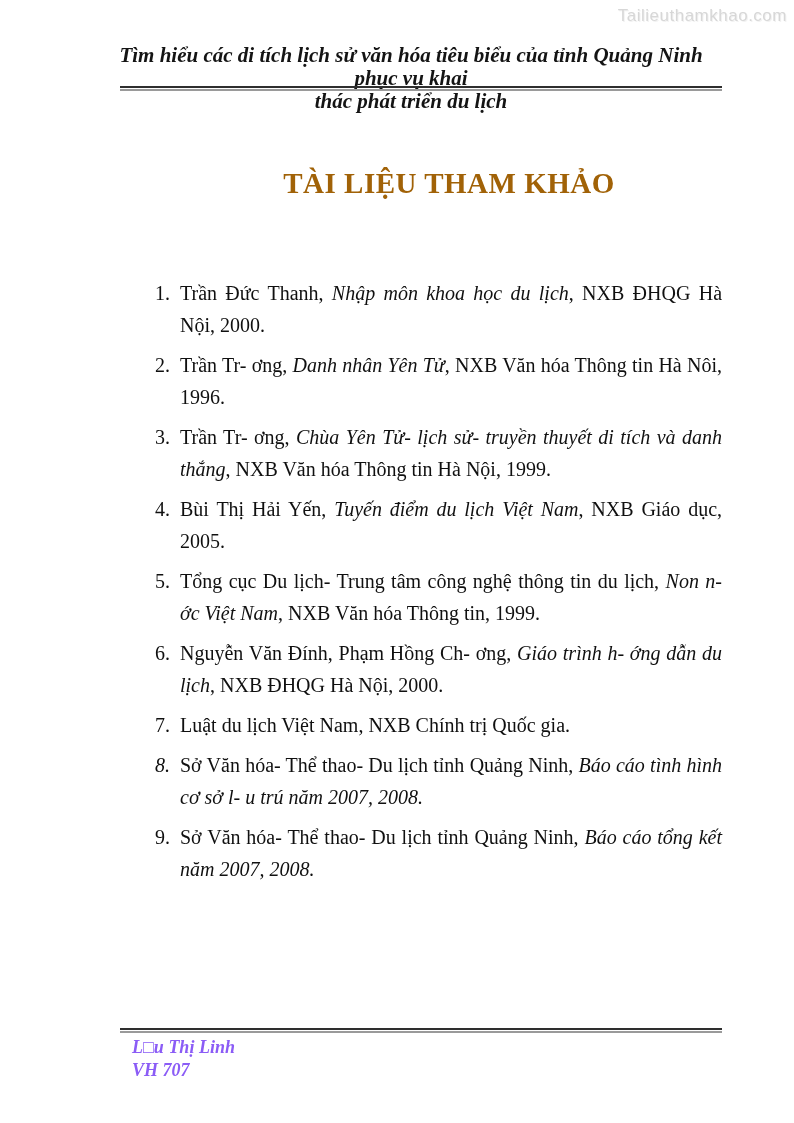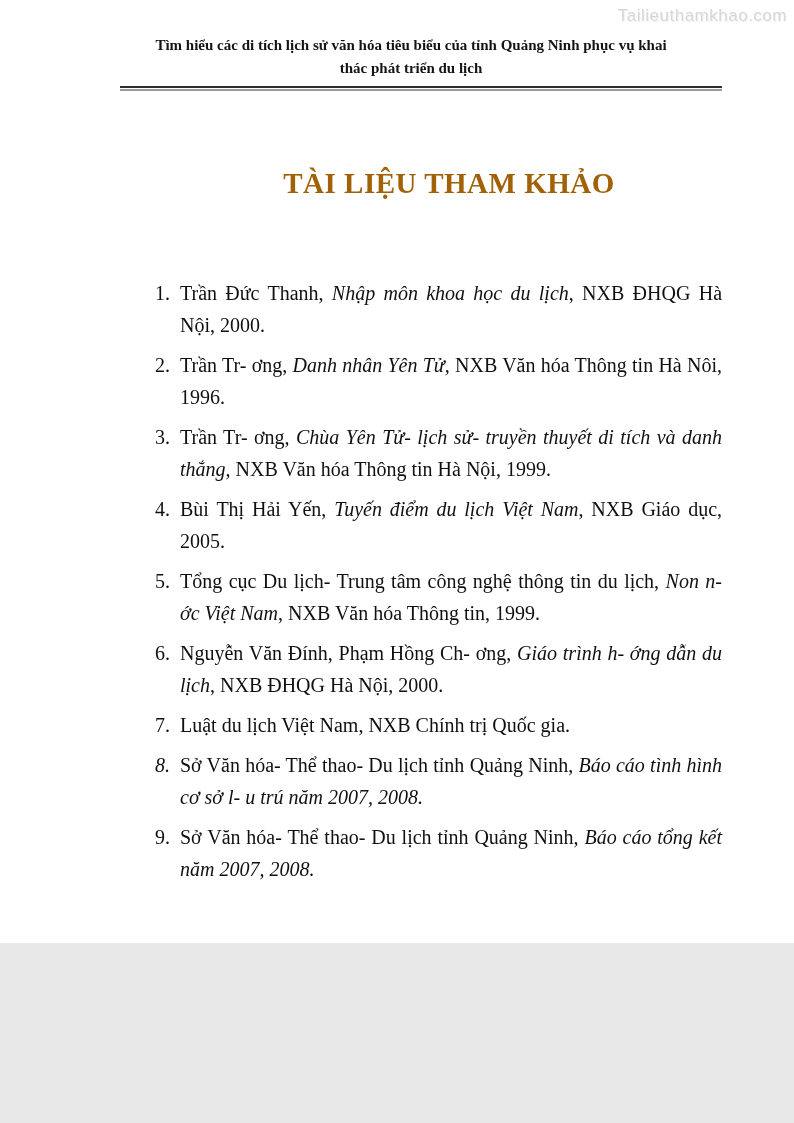--- a/index.html
+++ b/index.html
@@ -1,43 +1,44 @@
 <!DOCTYPE html>
 <html><head>
 <meta charset="utf-8">
 <style>
   html, body { margin: 0; padding: 0; background: #e8e8e8; }
   .page {
     position: relative;
     width: 794px;
-    height: 943px;
+    height: 1123px;
     margin: 0 auto;
     background: #ffffff;
     font-family: "Liberation Serif", serif;
     color: #111;
     overflow: hidden;
   }
   .watermark {
     position: absolute;
     top: 6px;
     right: 7px;
     font-family: "Liberation Sans", sans-serif;
     font-size: 17px;
     color: #d7d7d7;
     text-shadow: 1px 1px 0 #f2f2f2;
     letter-spacing: 0.5px;
   }
   .header-text {
     position: absolute;
-    top: 34px;
+    top: 44px;
     left: 110px;
     width: 602px;
     text-align: center;
+    font-style: italic;
     font-weight: bold;
-    font-size: 15px;
+    font-size: 21px;
     line-height: 23px;
     color: #141414;
   }
   .rule {
     position: absolute;
     left: 120px;
     width: 602px;
     height: 5px;
     box-sizing: border-box;
     border-top: 2.5px solid #2e2e2e;

